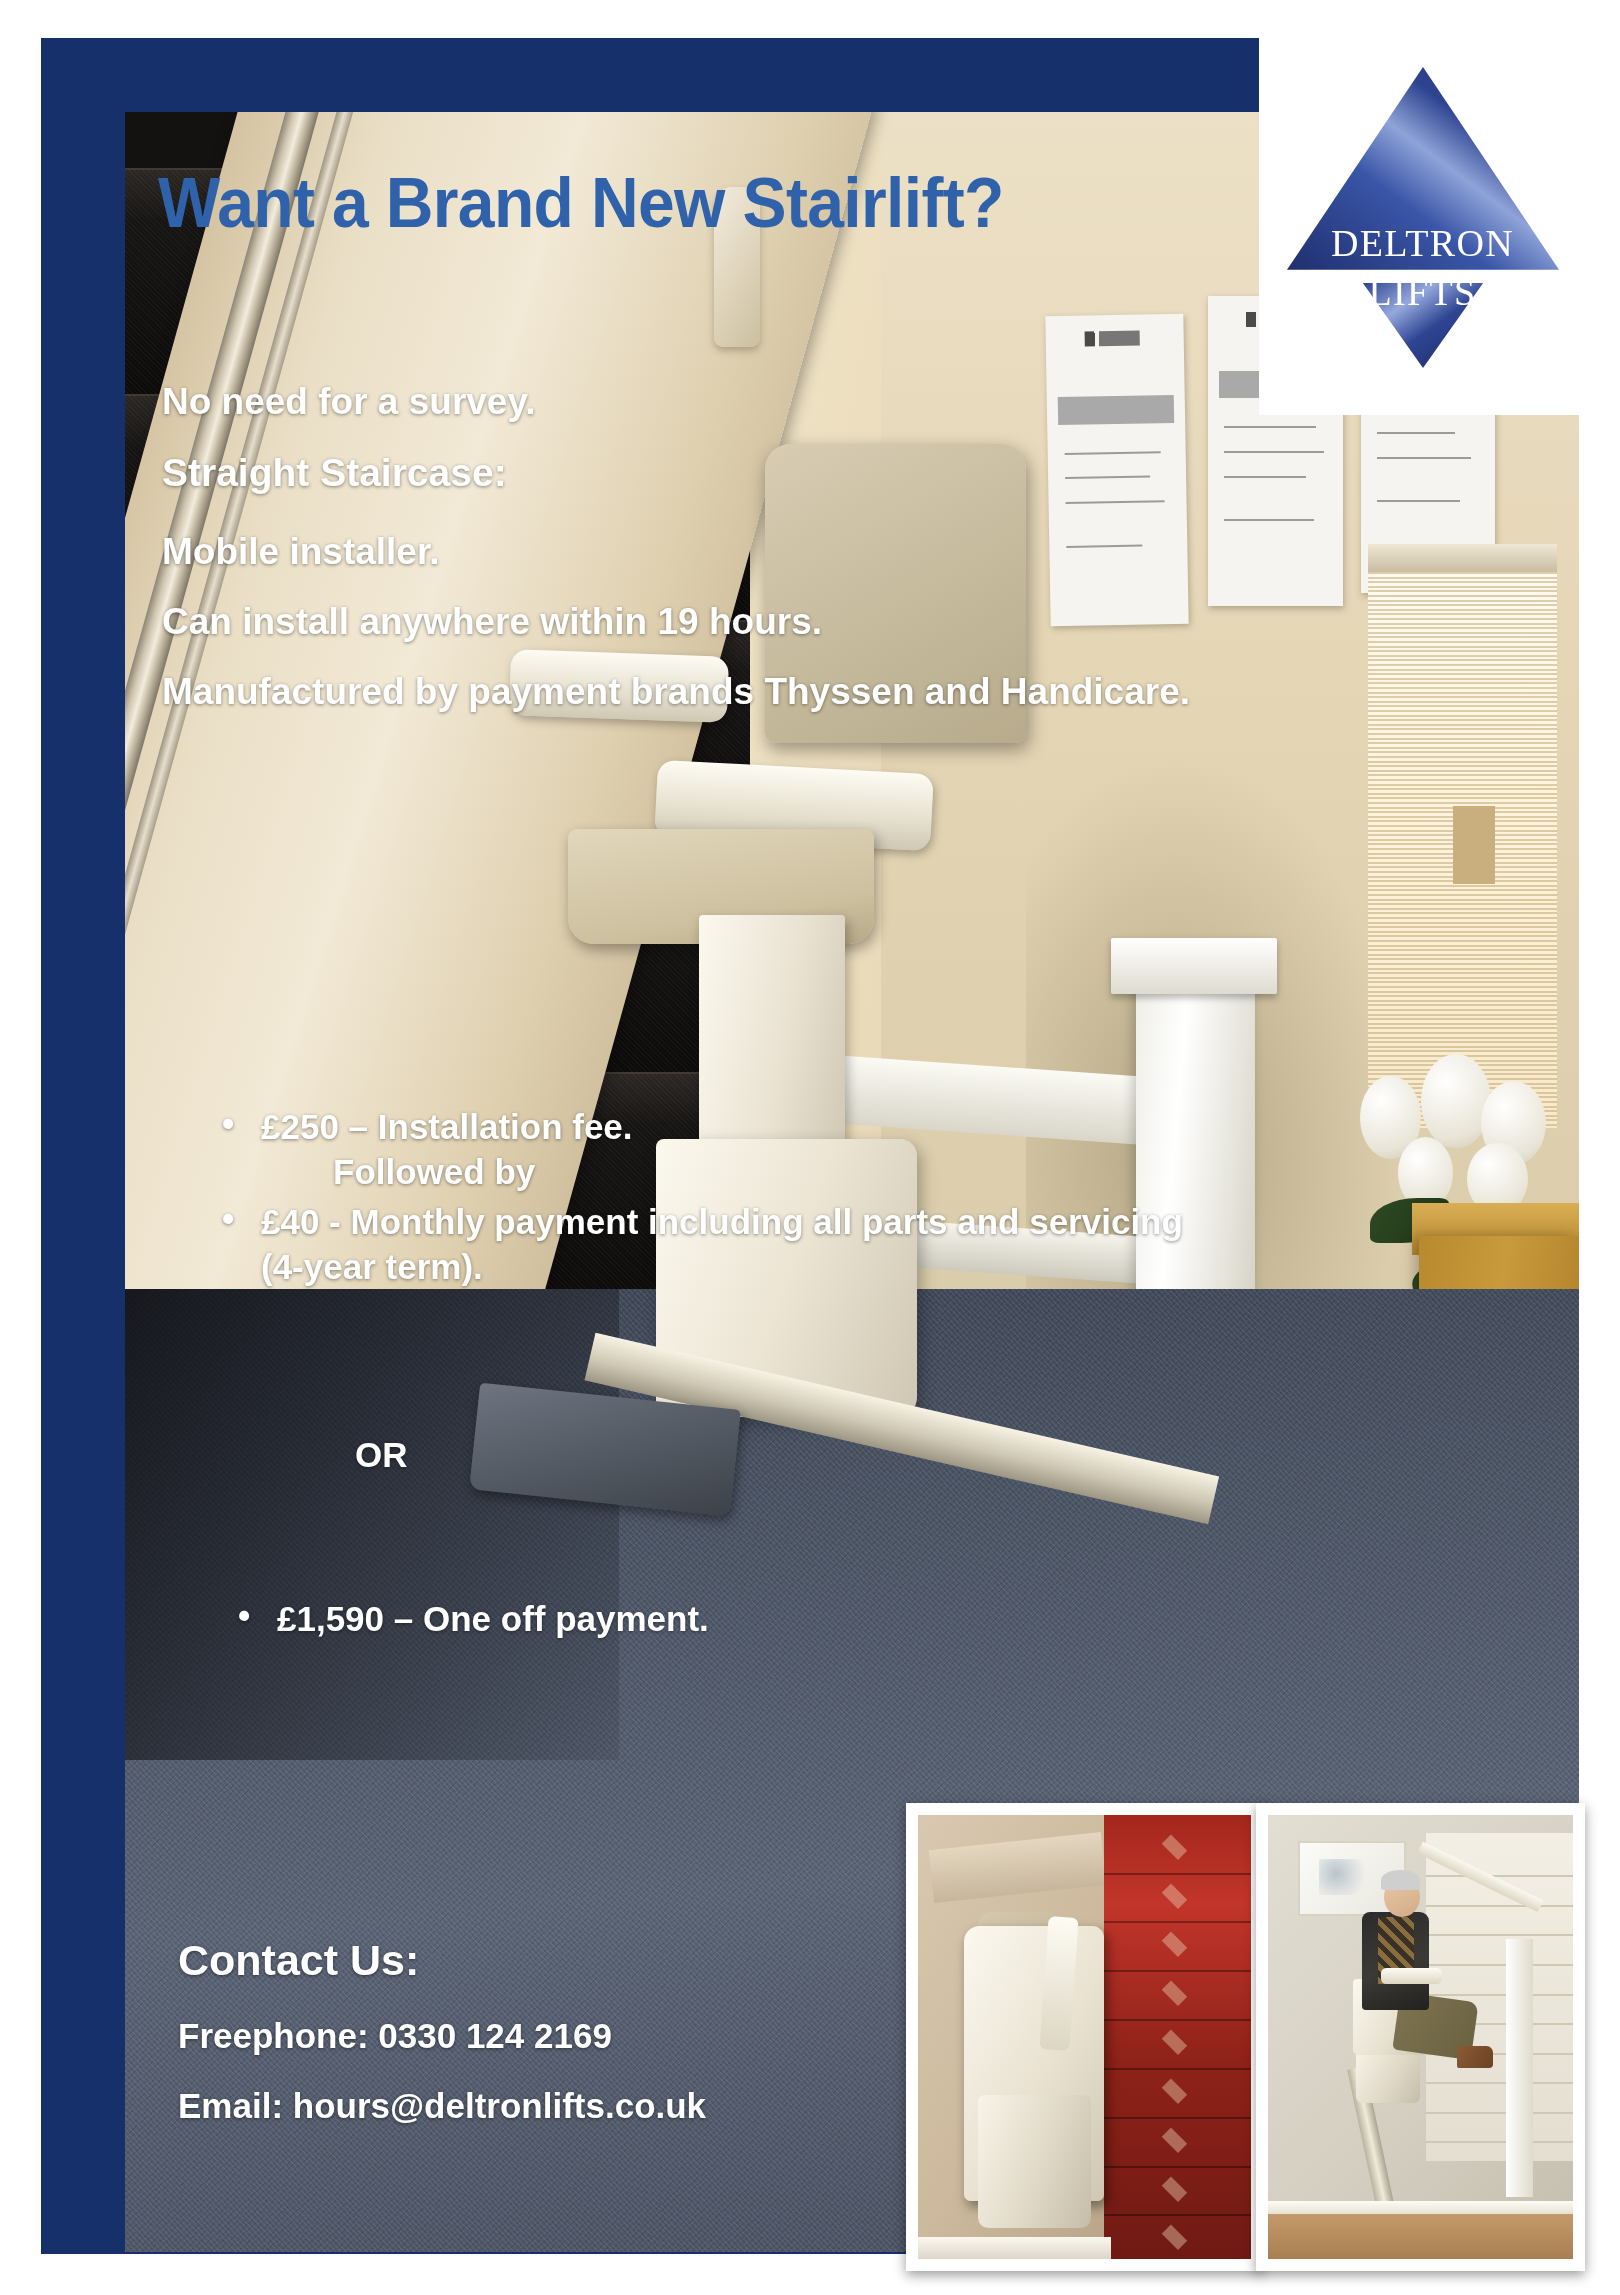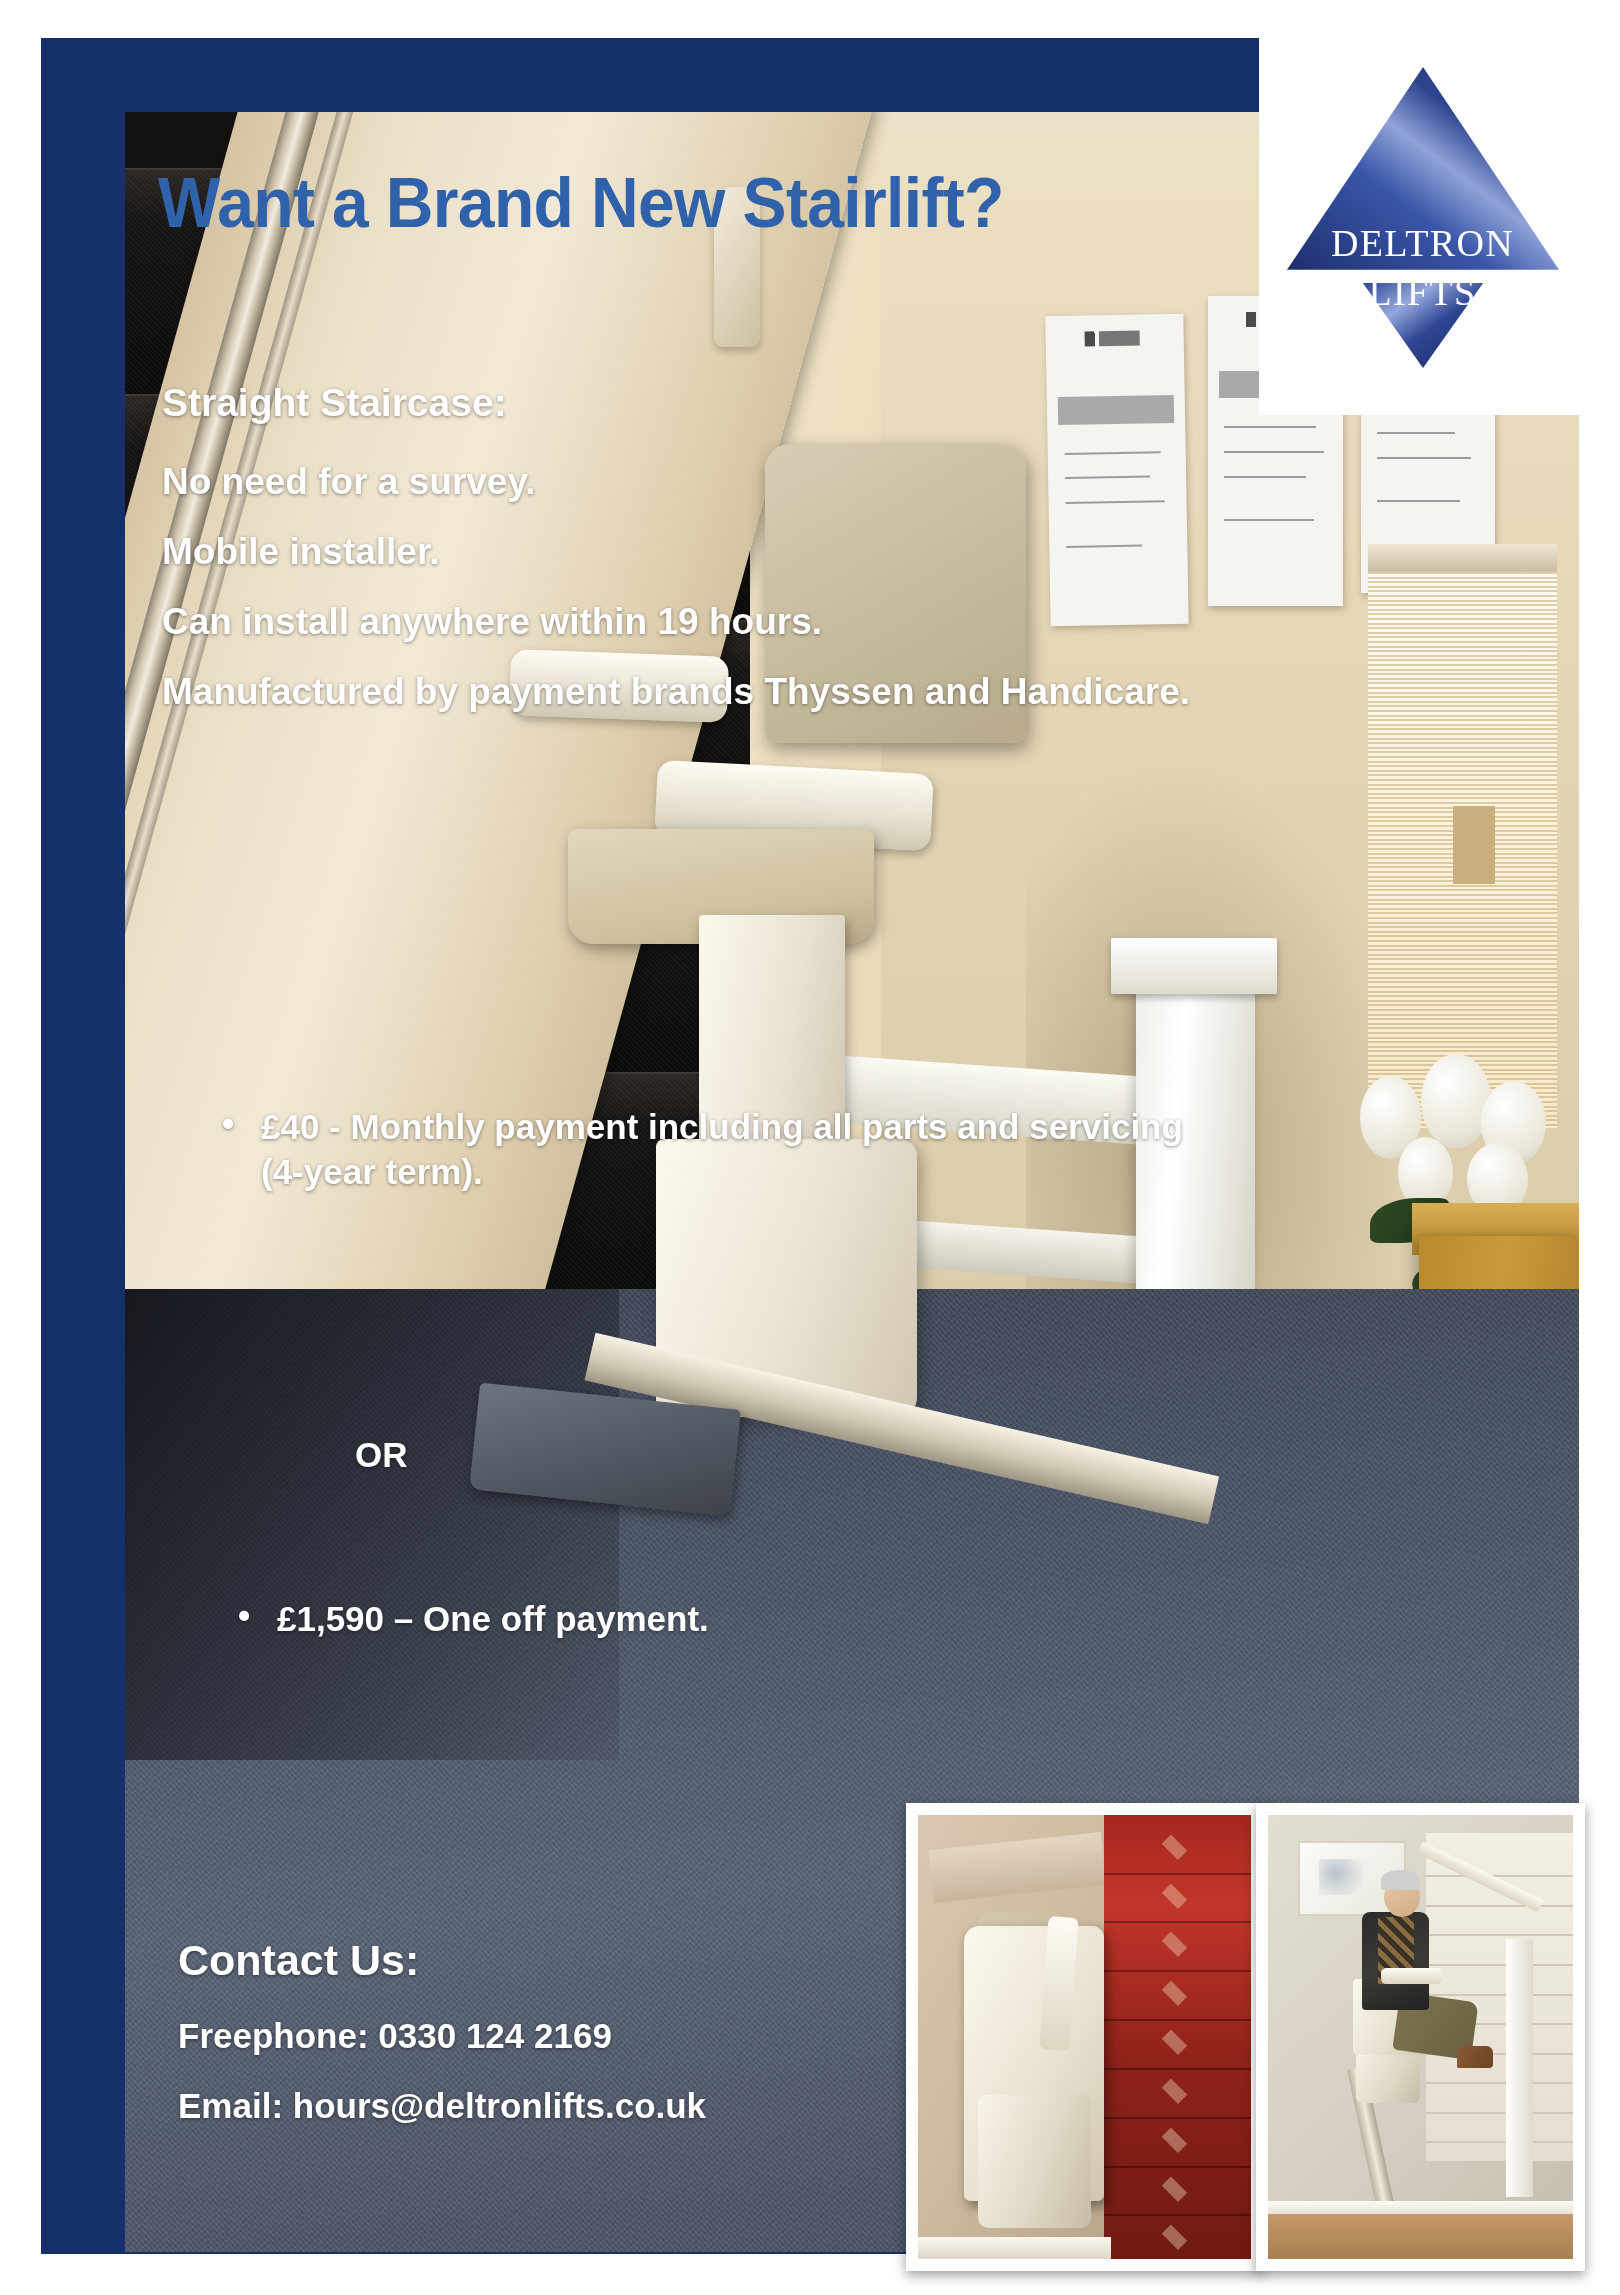--- a/index.html
+++ b/index.html
@@ -362,29 +362,33 @@
     <div class="seat"></div>
     <div class="chair-column"></div>
     <div class="chair-body"></div>
     <div class="lower-rail"></div>
     <div class="footplate"></div>
   </div>
 
   <div id="headline">Want a Brand New Stairlift?</div>
 
   <div id="copy">
+    <p class="lede">No need for a survey.</p>
     <p class="lede heading">Straight Staircase:</p>
-    <p class="lede">No need for a survey.</p>
     <p class="lede">Mobile installer.</p>
     <p class="lede">Can install anywhere within 19 hours.</p>
     <p class="lede wrap">Manufactured by payment brands Thyssen and Handicare.</p>
   </div>
 
 
   <ul id="bullets">
+    <li>
+      <span>£250 – Installation fee.</span>
+      <span class="sub-line">Followed by</span>
+    </li>
     <li>
       <span>£40 - Monthly payment including all parts and servicing (4-year term).</span>
     </li>
   </ul>
 
   <div class="or-line">OR</div>
 
   <ul id="bullet-oneoff">
     <li>
       <span>£1,590 – One off payment.</span>

